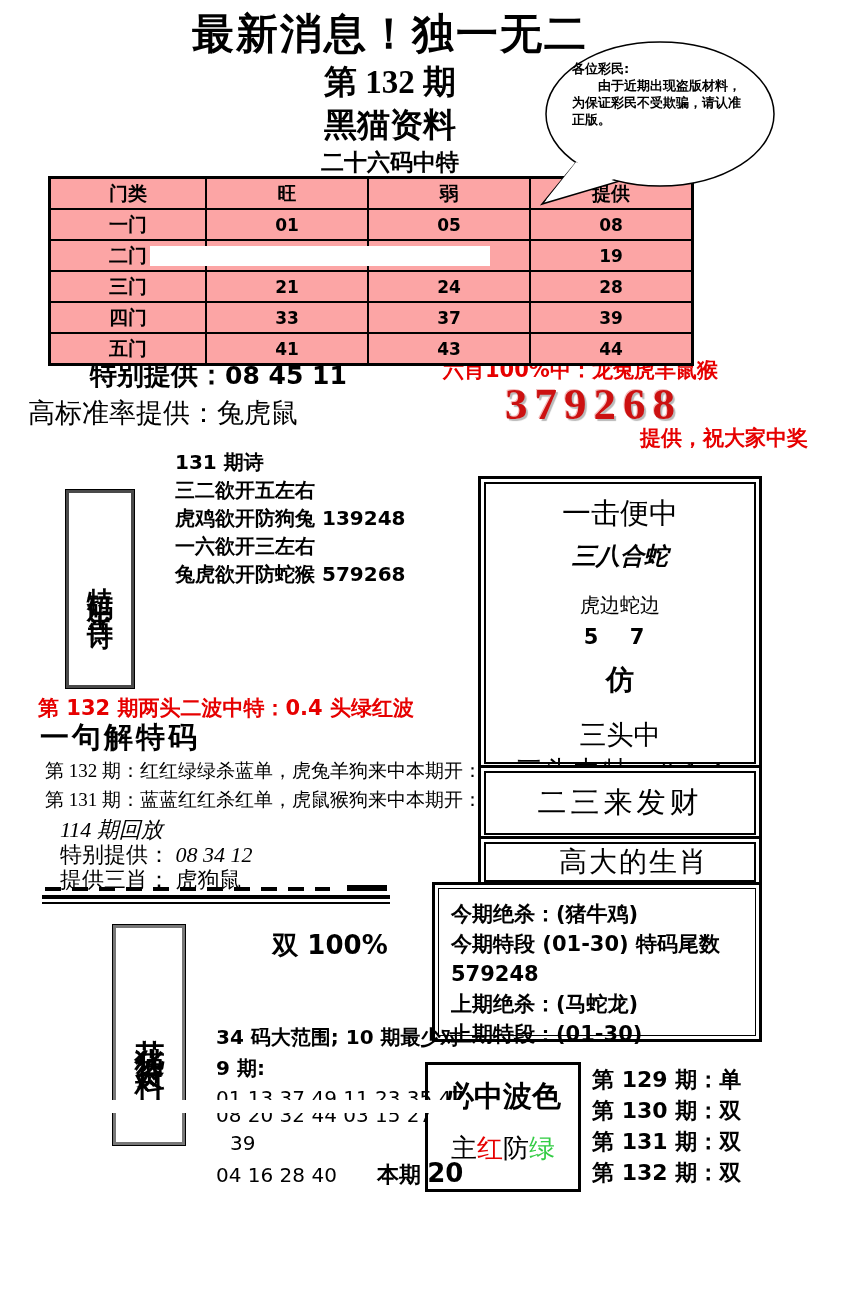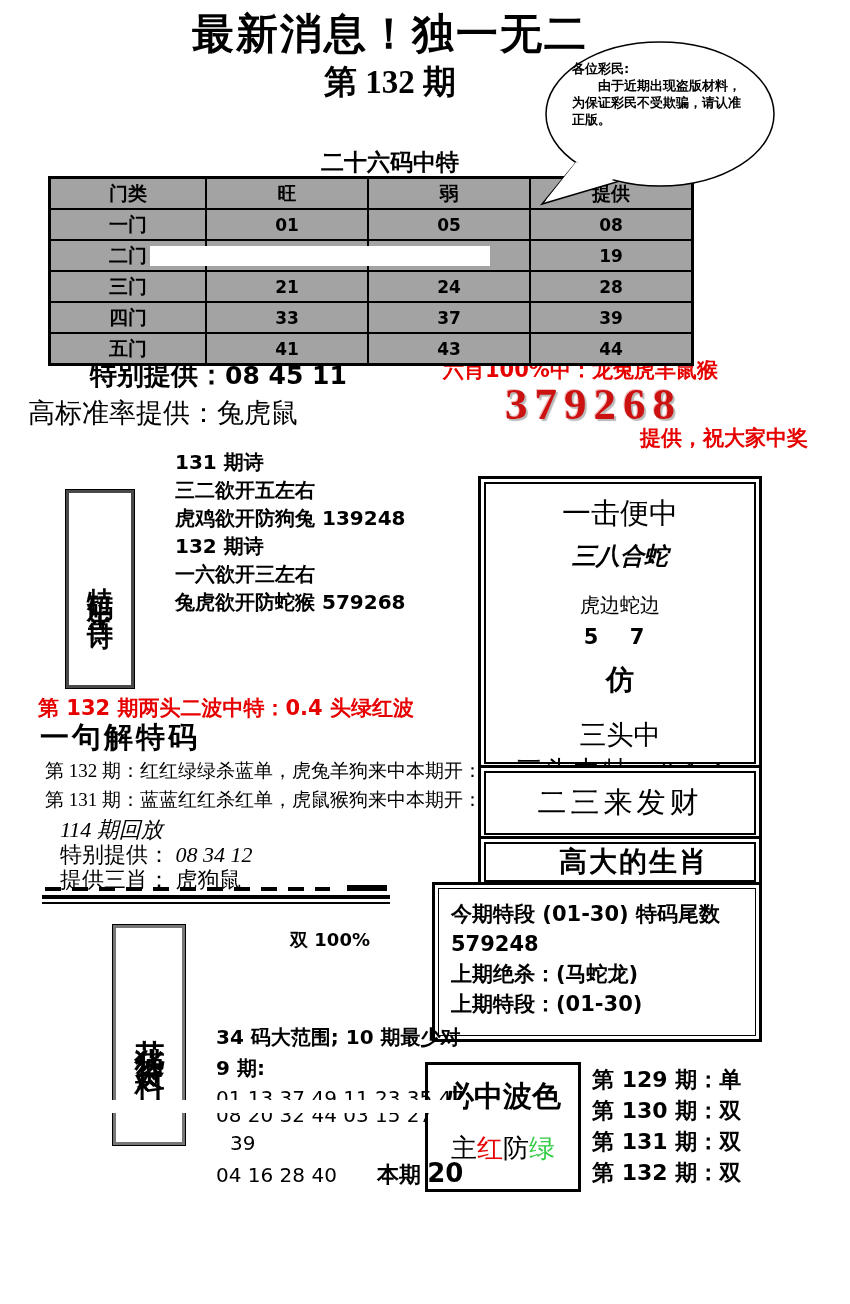--- a/index.html
+++ b/index.html
@@ -13,21 +13,21 @@
   .issue-line{left:0;top:60px;width:780px;font-size:33px;font-weight:bold;}
   .source-name{left:0;top:103px;width:780px;font-size:33px;font-weight:bold;}
   .subtitle{left:0;top:147px;width:780px;font-size:23px;font-weight:bold;}
   
   .bubble-svg{left:520px;top:36px;z-index:4;}
   .bubble-text{left:572px;top:60px;width:178px;z-index:5;font-family:"DejaVu Sans",sans-serif;
                font-weight:bold;font-size:13px;line-height:17px;}
   .bubble-text .indent{text-indent:2em;}
   
   table.door{position:absolute;left:48px;top:176px;z-index:1;border-collapse:collapse;
-             background:#a3a3a3;font-weight:bold;}
+             background:#fca5a5;font-weight:bold;}
   table.door td,table.door th{border:2px solid #000;text-align:center;height:27px;}
   table.door{border:3px solid #000;}
   .col-cat{width:152px;font-size:19px;}
   .col-num{width:158px;font-size:17px;font-family:"DejaVu Sans",sans-serif;}
   th.col-num{font-size:19px;font-family:"Liberation Serif",serif;}
   .table-whiteout{left:150px;top:246px;width:340px;height:20px;background:#fff;z-index:2;}
   
   .special-offer{left:90px;top:357px;font-size:27px;font-weight:bold;}
   .special-offer .num{font-family:"DejaVu Sans",sans-serif;font-size:25px;}
   .high-standard{left:28px;top:395px;font-size:27px;}
@@ -71,26 +71,26 @@
   .hit-l2{font-size:24px;font-weight:bold;font-style:italic;margin-top:6px;}
   .hit-l3{font-size:20px;margin-top:20px;}
   .hit-l4{font-size:21px;font-weight:bold;letter-spacing:12px;margin-top:6px;
           font-family:"DejaVu Sans",sans-serif;}
   .hit-l5{font-size:28px;font-weight:bold;margin-top:12px;}
   .hit-l6{font-size:27px;margin-top:18px;}
   .hit-l7{font-size:27px;letter-spacing:2px;}
   .fortune-box{left:478px;top:765px;width:272px;height:64px;}
   .fortune-box .dbox-inner{justify-content:center;font-size:29px;letter-spacing:4px;}
   .tall-box{left:478px;top:836px;width:272px;height:40px;}
-  .tall-box .dbox-inner{justify-content:center;font-size:28px;font-weight:bold;letter-spacing:2px;padding-left:28px;}
+  .tall-box .dbox-inner{justify-content:center;font-size:28px;font-weight:normal;letter-spacing:2px;padding-left:28px;}
   .kill-box{left:432px;top:882px;width:318px;height:148px;}
   .kill-box .dbox-inner{border-width:1px;align-items:flex-start;padding:10px 0 0 12px;
         font-family:"DejaVu Sans",sans-serif;font-weight:bold;font-size:21px;line-height:30px;}
   
-  .dbl-title{left:220px;top:928px;width:220px;font-size:18px;font-weight:bold;
+  .dbl-title{left:220px;top:928px;width:220px;font-size:26px;font-weight:bold;
              font-family:"DejaVu Sans",sans-serif;}
   .dbl-sub{left:200px;top:972px;width:260px;font-size:30px;font-weight:bold;}
   .range1{left:216px;top:1024px;font-size:20px;font-weight:bold;font-family:"DejaVu Sans",sans-serif;}
   .range2{left:216px;top:1055px;font-size:20px;font-weight:bold;font-family:"DejaVu Sans",sans-serif;}
   .nums{font-family:"DejaVu Sans",sans-serif;font-size:20px;}
   .nl1{left:216px;top:1086px;}
   .nl2{left:216px;top:1103px;}
   .nl3{left:230px;top:1131px;}
   .nl4{left:216px;top:1158px;}
   .benqi{font-family:"Liberation Serif",serif;font-weight:bold;font-size:22px;margin-left:40px;}
@@ -105,20 +105,21 @@
   .results{left:592px;top:1064px;font-family:"DejaVu Sans",sans-serif;font-weight:bold;
            font-size:22px;line-height:31px;}
 </style>
 </head>
 <body>
 
 <div class="page">
 
   <div class="abs ctr main-title">最新消息！独一无二</div>
   <div class="abs ctr issue-line">第 132 期</div>
+  <div class="abs ctr source-name">黑猫资料</div>
   <div class="abs ctr subtitle">二十六码中特</div>
 
   <svg class="abs bubble-svg" width="330" height="185" viewBox="0 0 330 185">
     <polygon points="55,128 22,168 100,145" fill="#ffffff" stroke="#000000" stroke-width="1.5"></polygon>
     <ellipse cx="140" cy="78" rx="114" ry="72" fill="#ffffff" stroke="#000000" stroke-width="1.5"></ellipse>
     <polygon points="56,126 26,164 98,142" fill="#ffffff" stroke="none"></polygon>
   </svg>
   <div class="abs bubble-text">
     <div>各位彩民:</div>
     <div class="indent">由于近期出现盗版材料，为保证彩民不受欺骗，请认准正版。</div>
@@ -176,21 +177,20 @@
   <div class="abs red sixxiao-2 sans">提供，祝大家中奖</div>
 
   <div class="abs vbox poem-box">
     <div class="vtext">特码生肖诗</div>
   </div>
 
   <div class="abs poems">
     <div>131 期诗</div>
     <div>三二欲开五左右</div>
     <div>虎鸡欲开防狗兔 139248</div>
-    <div>132 期诗</div>
     <div>一六欲开三左右</div>
     <div>兔虎欲开防蛇猴 579268</div>
   </div>
 
   <div class="abs red two-heads sans">第 132 期两头二波中特：0.4 头绿红波</div>
   <div class="abs one-title">一句解特码</div>
   <div class="abs one-line1">第 132 期：红红绿绿杀蓝单，虎兔羊狗来中本期开：(???)</div>
   <div class="abs one-line2">第 131 期：蓝蓝红红杀红单，虎鼠猴狗来中本期开：(　)</div>
 
   <div class="abs replay">
@@ -225,20 +225,21 @@
   <div class="dbox fortune-box">
     <div class="dbox-inner">二三来发财</div>
   </div>
 
   <div class="dbox tall-box">
     <div class="dbox-inner">高大的生肖</div>
   </div>
 
   <div class="dbox kill-box">
     <div class="dbox-inner">
+      <div>今期绝杀：(猪牛鸡)</div>
       <div>今期特段 (01-30) 特码尾数 579248</div>
       <div>上期绝杀：(马蛇龙)</div>
       <div>上期特段：(01-30)</div>
     </div>
   </div>
 
   <div class="abs vbox cat-box">
     <div class="vtext">花猫资料</div>
   </div>
 

